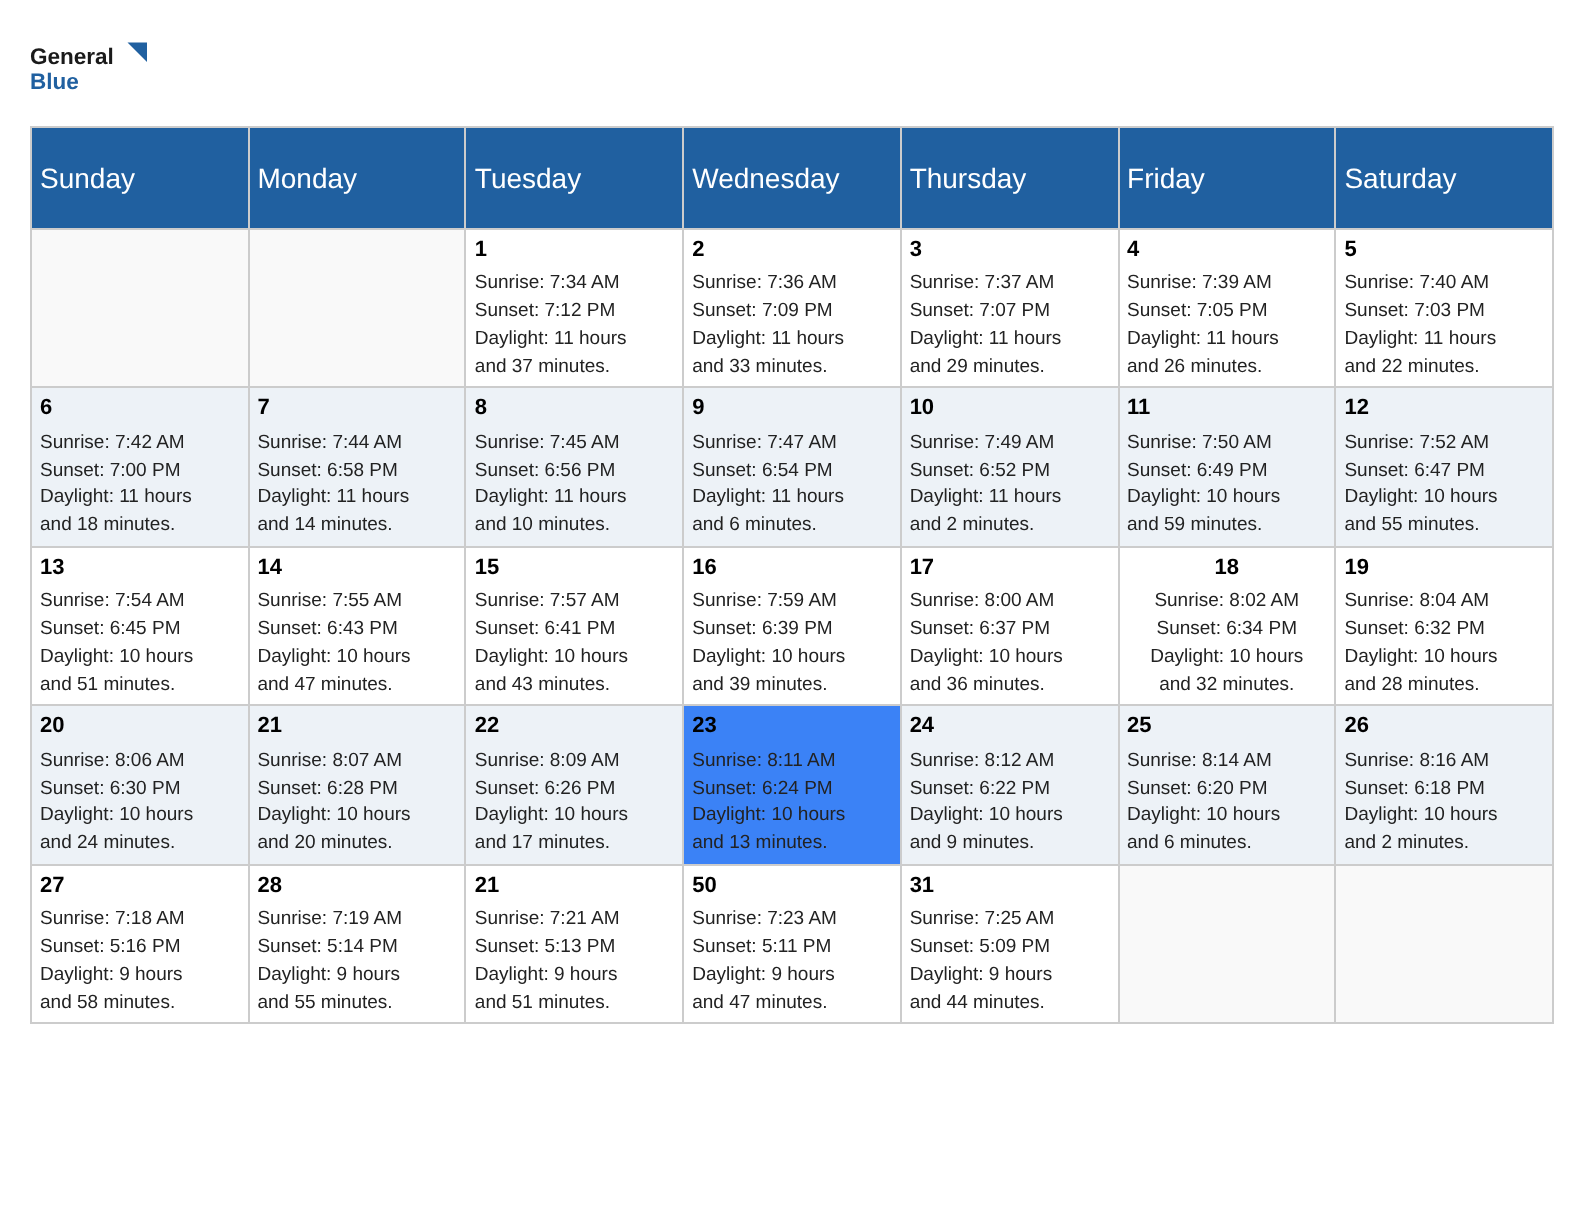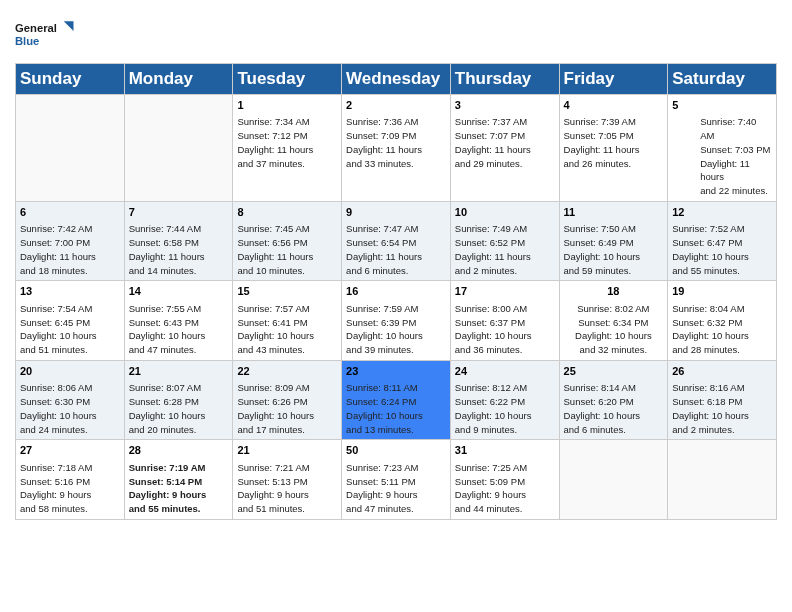--- a/index.html
+++ b/index.html
@@ -41,24 +41,24 @@
       color: #444;
     }
     .calendar {
       width: 100%;
       border-collapse: collapse;
       font-size: 10px;
     }
     .calendar th {
       background: #2060a0;
       color: #fff;
-      padding: 5px 4px;
+      padding: 17px 4px;
       text-align: left;
-      font-size: 17px;
-      font-weight: bold;
+      font-size: 14px;
+      font-weight: normal;
       border: 1px solid #ccc;
     }
     .calendar td {
       border: 1px solid #ccc;
       vertical-align: top;
       padding: 3px 4px;
       width: calc(100% / 7);
       min-height: 80px;
       line-height: 1.4;
     }
@@ -145,21 +145,21 @@
           </td>
           <td style="background: rgb(255, 255, 255);">
             <span class="day-num">4</span>
             <div class="day-info" style="white-space: pre-line;">Sunrise: 7:39 AM
 Sunset: 7:05 PM
 Daylight: 11 hours
 and 26 minutes.</div>
           </td>
           <td style="background: rgb(255, 255, 255);">
             <span class="day-num">5</span>
-            <div class="day-info" style="white-space: pre-line; margin-left: 28px;">Sunrise: 7:40 AM
+            <div class="day-info" style="white-space: pre-line;">Sunrise: 7:40 AM
 Sunset: 7:03 PM
 Daylight: 11 hours
 and 22 minutes.</div>
           </td>
         </tr>
         <tr class="row-even">
           <td style="background: rgb(237, 242, 247);">
             <span class="day-num">6</span>
             <div class="day-info" style="white-space: pre-line;">Sunrise: 7:42 AM
 Sunset: 7:00 PM
@@ -314,21 +314,21 @@
         <tr class="row-odd">
           <td style="background: rgb(255, 255, 255);">
             <span class="day-num">27</span>
             <div class="day-info" style="white-space: pre-line;">Sunrise: 7:18 AM
 Sunset: 5:16 PM
 Daylight: 9 hours
 and 58 minutes.</div>
           </td>
           <td style="background: rgb(255, 255, 255);">
             <span class="day-num">28</span>
-            <div class="day-info" style="white-space: pre-line; font-weight: bold;">Sunrise: 7:19 AM
+            <div class="day-info" style="white-space: pre-line;">Sunrise: 7:19 AM
 Sunset: 5:14 PM
 Daylight: 9 hours
 and 55 minutes.</div>
           </td>
           <td style="background: rgb(255, 255, 255);">
             <span class="day-num">21</span>
             <div class="day-info" style="white-space: pre-line;">Sunrise: 7:21 AM
 Sunset: 5:13 PM
 Daylight: 9 hours
 and 51 minutes.</div>

